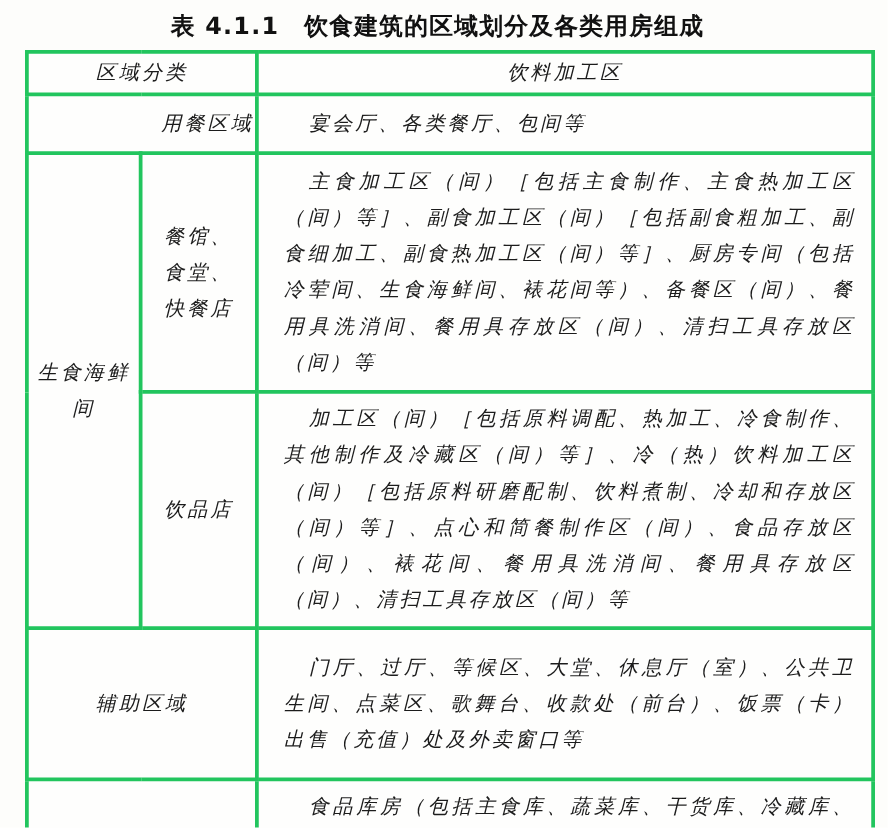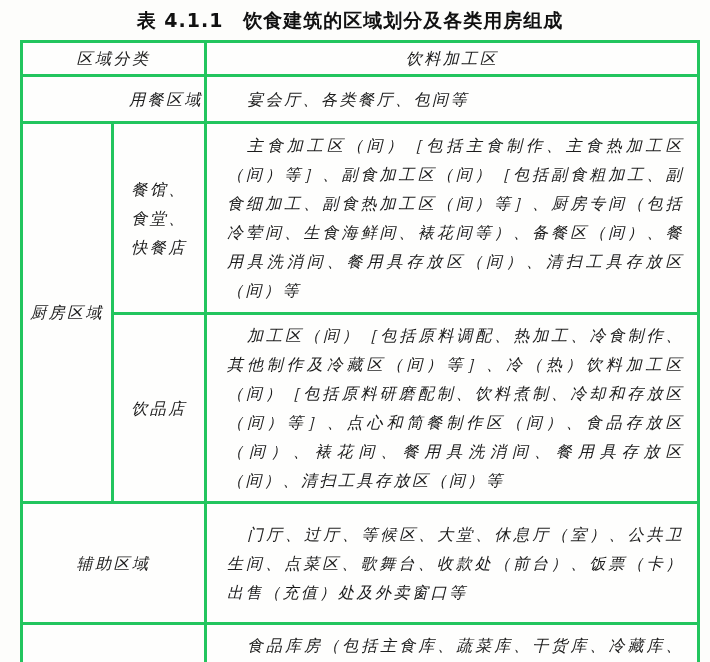--- a/index.html
+++ b/index.html
@@ -86,21 +86,21 @@
         <td colspan="2" class="zone">区域分类</td>
         <td class="zone">饮料加工区</td>
       </tr>
 
       <tr class="r-dining">
         <td colspan="2" class="zone">用餐区域</td>
         <td class="examples">宴会厅、各类餐厅、包间等</td>
       </tr>
 
       <tr class="r-kitchen1">
-        <td rowspan="2" class="zone">厨房区域</td>
+        <td rowspan="2" class="zone">生食海鲜间</td>
         <td class="zone">餐馆、
 食堂、
 快餐店</td>
         <td class="examples">主食加工区（间）［包括主食制作、主食热加工区（间）等］、副食加工区（间）［包括副食粗加工、副食细加工、副食热加工区（间）等］、厨房专间（包括冷荤间、生食海鲜间、裱花间等）、备餐区（间）、餐用具洗消间、餐用具存放区（间）、清扫工具存放区（间）等</td>
       </tr>
 
       <tr class="r-kitchen2">
         <td class="zone">饮品店</td>
         <td class="examples">加工区（间）［包括原料调配、热加工、冷食制作、其他制作及冷藏区（间）等］、冷（热）饮料加工区（间）［包括原料研磨配制、饮料煮制、冷却和存放区（间）等］、点心和简餐制作区（间）、食品存放区（间）、裱花间、餐用具洗消间、餐用具存放区（间）、清扫工具存放区（间）等</td>
       </tr>

